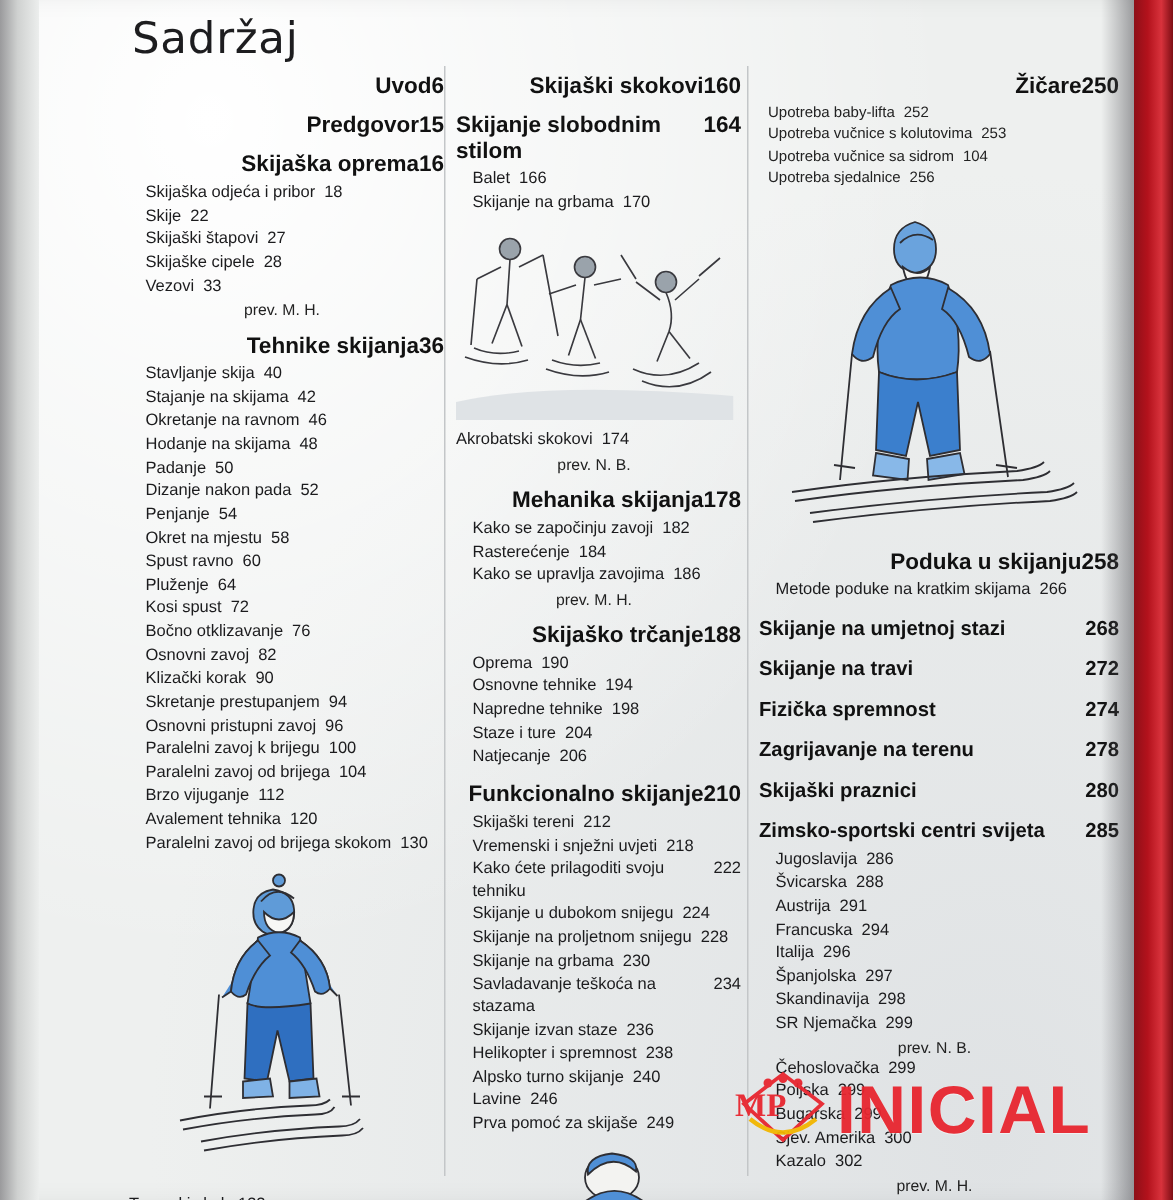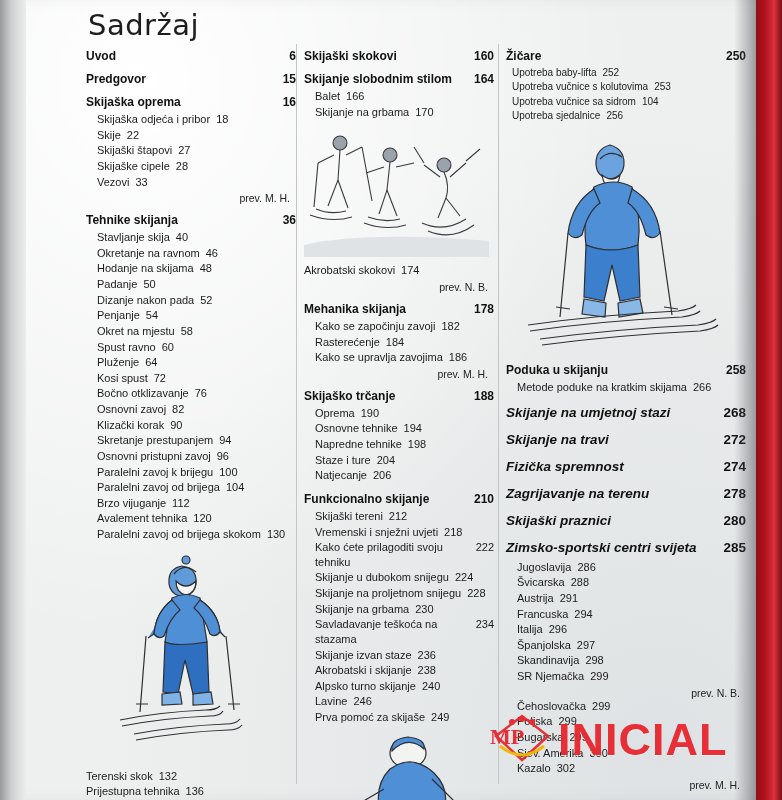--- a/index.html
+++ b/index.html
@@ -46,28 +46,28 @@
 
   .vrule{position:absolute;top:4px;width:1px;height:740px;background:#c3c6c8;}
   .vrule.r1{left:270px;}
   .vrule.r2{left:472px;}
 
   
   .ent{position:relative;display:flex;align-items:baseline;margin:0 0 1px 0;}
   .ent .t{flex:0 1 auto;}
   .ent .p{margin-left:6px;}
 
-  .h1{font-size:12px;font-weight:bold;color:#111;display:flex;justify-content:space-between;margin-top:9px;margin-bottom:3px;}
+  .h1{font-size:15px;font-weight:bold;color:#111;display:flex;justify-content:flex-end;margin-top:9px;margin-bottom:3px;}
   .h1 .p{font-weight:bold;}
   .h1b{font-size:13.5px;font-weight:bold;color:#111;display:flex;justify-content:space-between;margin-top:11px;margin-bottom:4px;line-height:1.18;}
-  .h1b .tt{padding-right:8px;font-style:italic;}
+  .h1b .tt{padding-right:8px;}
   .sub{font-size:11px;color:#1b1b1d;padding-left:11px;line-height:1.33;}
   .sub .p{color:#1b1b1d;}
   .sub2{font-size:10px;color:#222;padding-left:6px;line-height:1.34;}
-  .prev{font-size:10.5px;color:#222;text-align:right;padding-right:6px;margin-top:3px;}
+  .prev{font-size:10.5px;color:#222;text-align:center;padding-right:6px;margin-top:3px;}
 
   
   .illu{position:relative;margin:6px 0;}
   .illu svg{display:block;}
 
   .watermark{
     position:absolute;left:484px;top:706px;width:252px;height:64px;
     opacity:.95;pointer-events:none;
   }
   .wm-text{
@@ -130,20 +130,24 @@
           <span class="p">33</span>
         </div>
         <div class="prev">prev. M. H.</div>
         <div class="h1">
           <span class="tt">Tehnike skijanja</span>
           <span class="p">36</span>
         </div>
         <div class="ent sub">
           <span class="t">Stavljanje skija</span>
           <span class="p">40</span>
+        </div>
+        <div class="ent sub">
+          <span class="t">Stajanje na skijama</span>
+          <span class="p">42</span>
         </div>
         <div class="ent sub">
           <span class="t">Okretanje na ravnom</span>
           <span class="p">46</span>
         </div>
         <div class="ent sub">
           <span class="t">Hodanje na skijama</span>
           <span class="p">48</span>
         </div>
         <div class="ent sub">
@@ -378,21 +382,21 @@
         </div>
         <div class="ent sub">
           <span class="t">Savladavanje teškoća na stazama</span>
           <span class="p">234</span>
         </div>
         <div class="ent sub">
           <span class="t">Skijanje izvan staze</span>
           <span class="p">236</span>
         </div>
         <div class="ent sub">
-          <span class="t">Akrobatski i skijanje</span>
+          <span class="t">Helikopter i spremnost</span>
           <span class="p">238</span>
         </div>
         <div class="ent sub">
           <span class="t">Alpsko turno skijanje</span>
           <span class="p">240</span>
         </div>
         <div class="ent sub">
           <span class="t">Lavine</span>
           <span class="p">246</span>
         </div>

